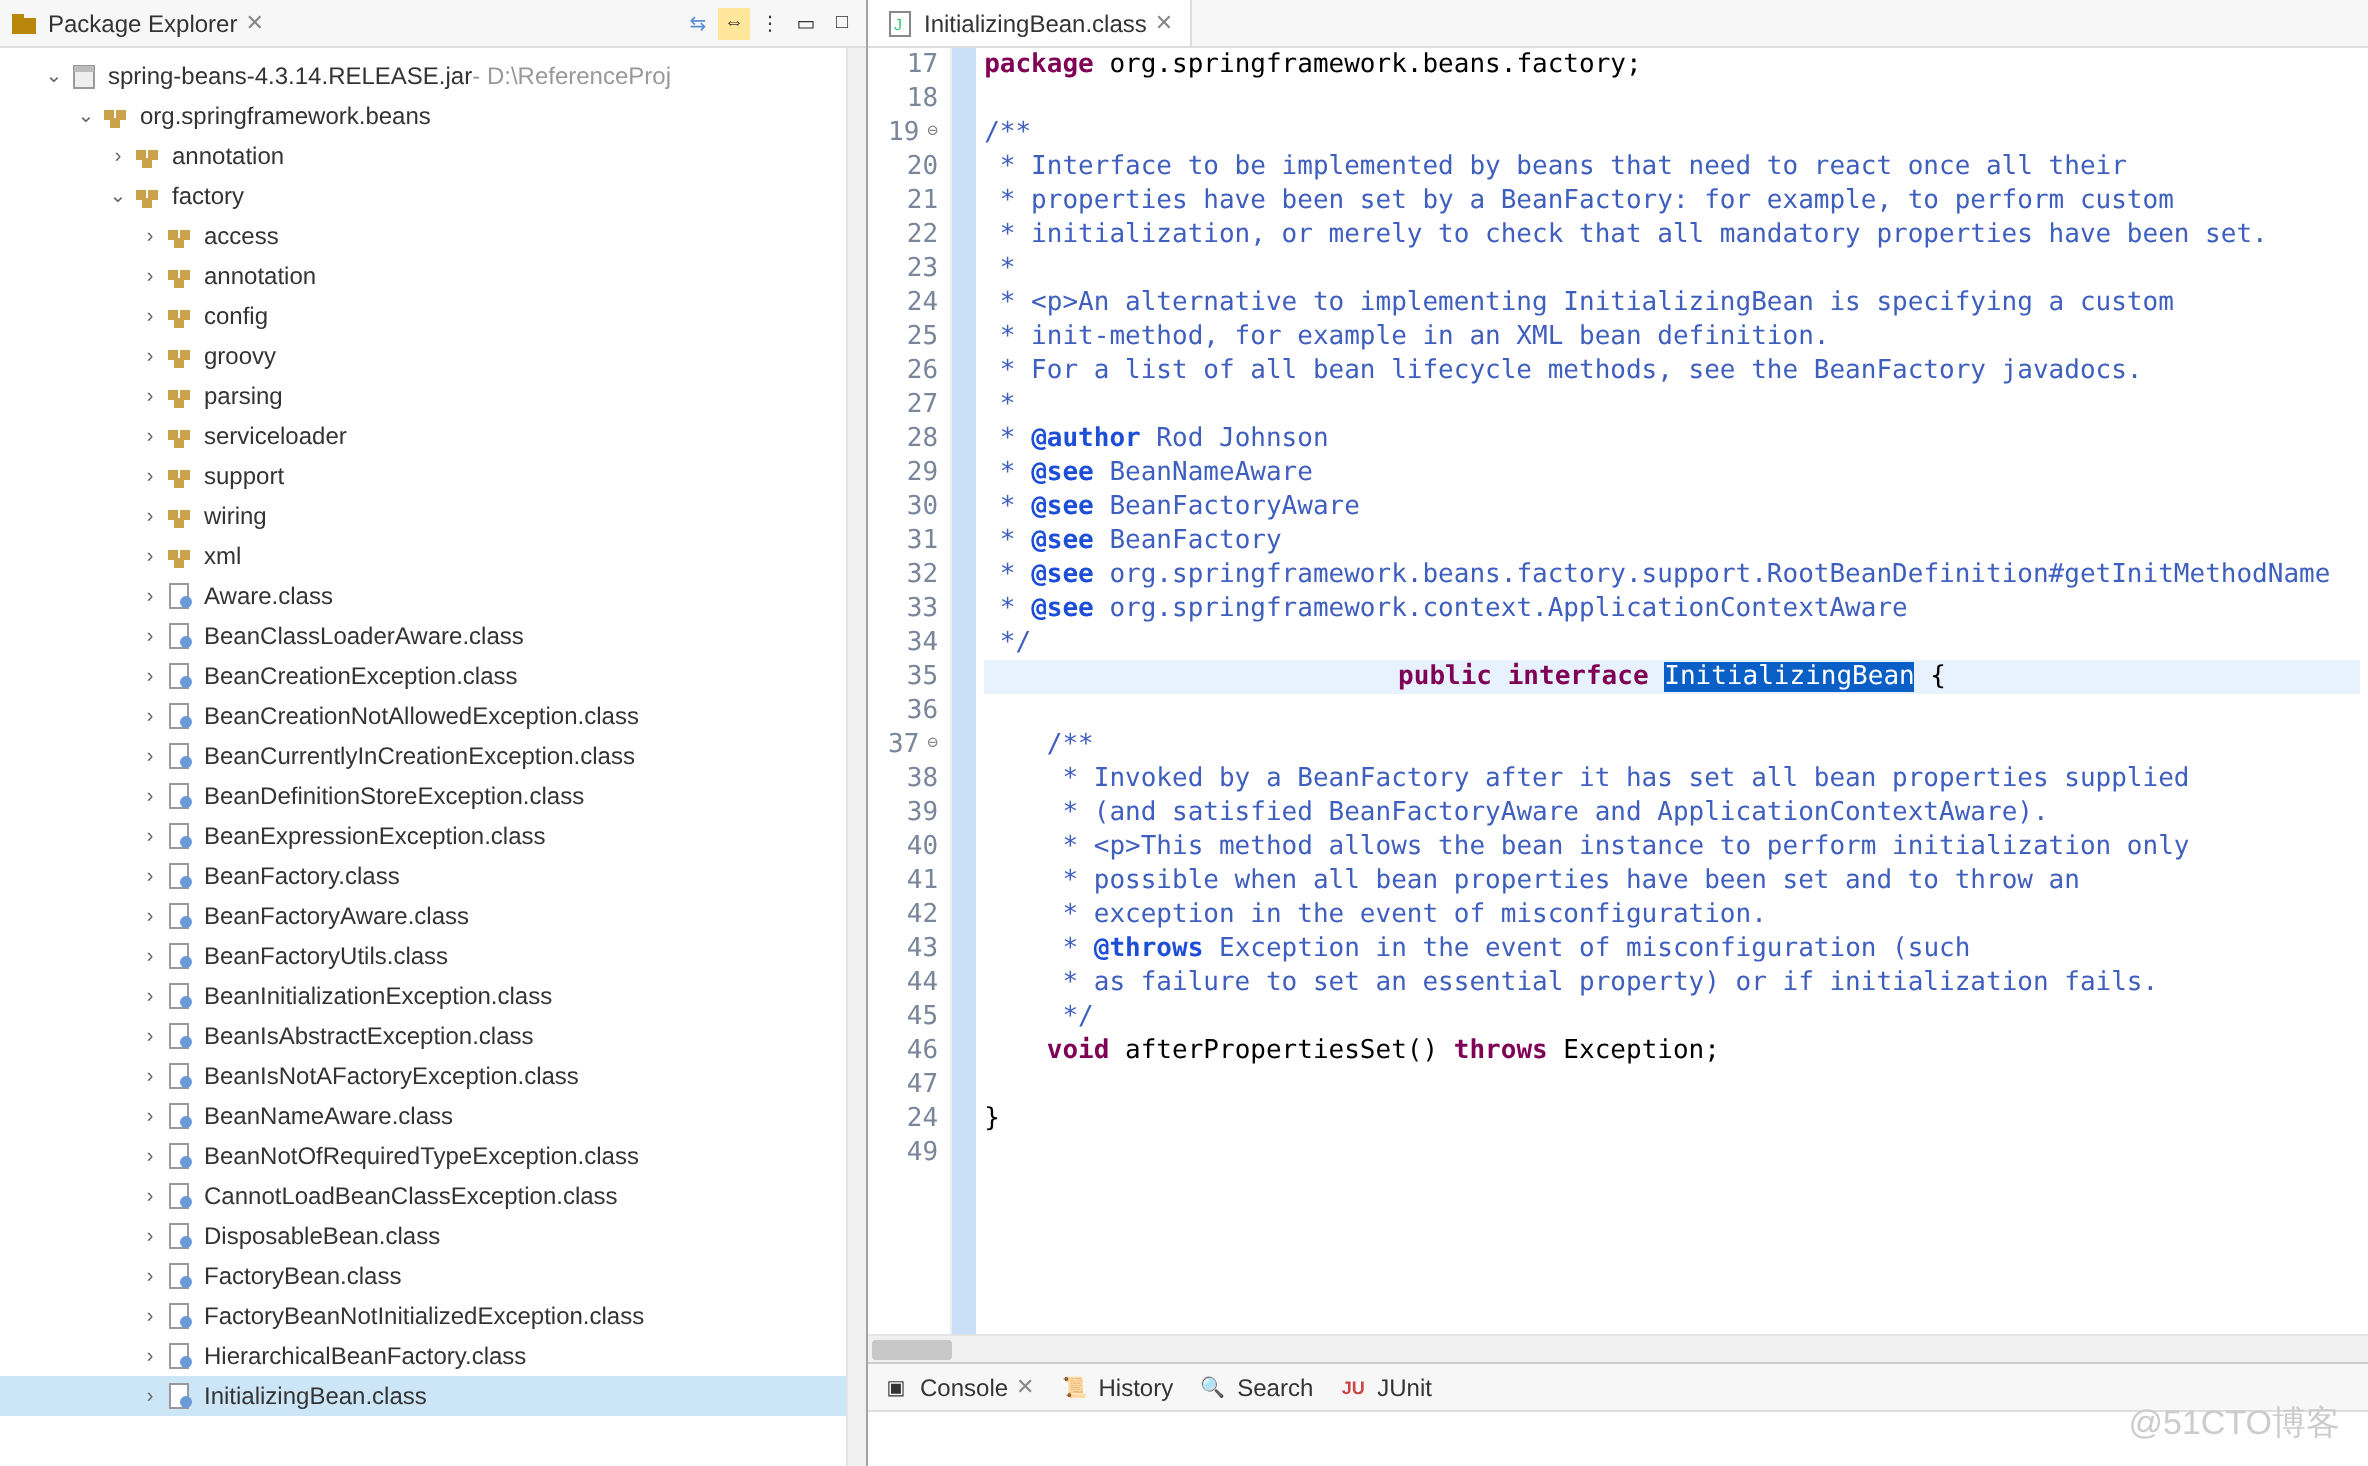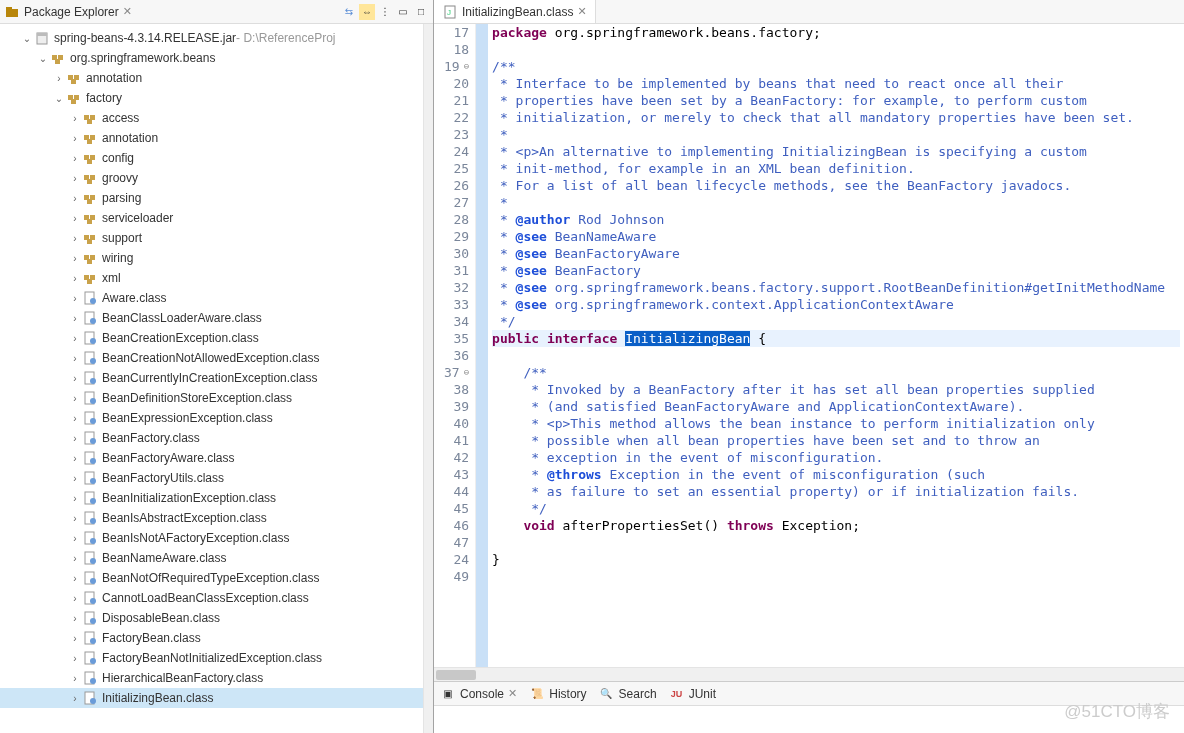--- a/index.html
+++ b/index.html
@@ -134,21 +134,21 @@
 }
 .code-line {
   height: 17px;
   line-height: 17px;
 }
 .kw { color: #7f0055; font-weight: bold; }
 .cmt { color: #3f5fbf; }
 .tag { color: #1d4ed8; font-weight: bold; }
 .norm { color: #000; }
 .highlight-word { background: #0a5fc7; color: #fff; }
-.type-row-hl { background: #e8f2fe; }
+.type-row-hl { background: #e8f2fe; text-align: center; }
 .console-panel {
   height: 52px;
   border-top: 1px solid #ccc;
   display: flex;
   flex-direction: column;
 }
 .console-tabs {
   height: 24px;
   display: flex;
   align-items: center;

